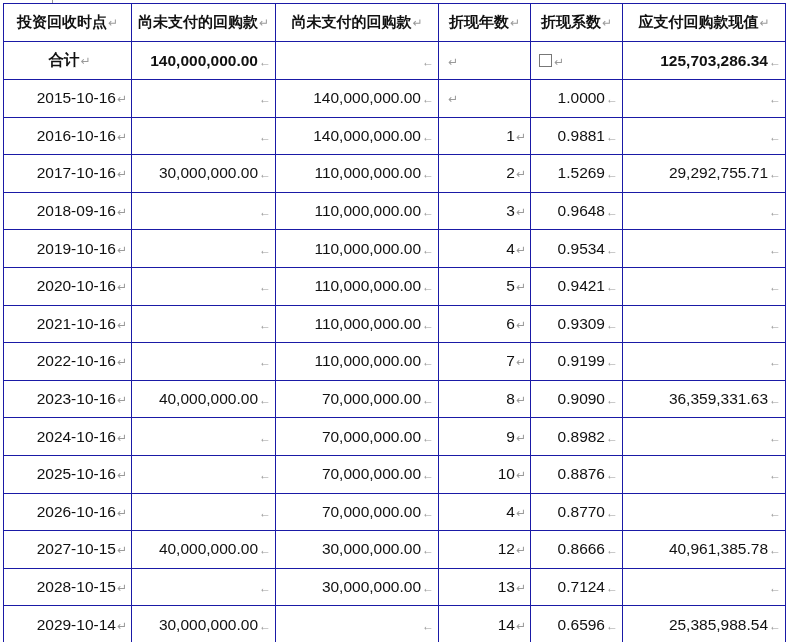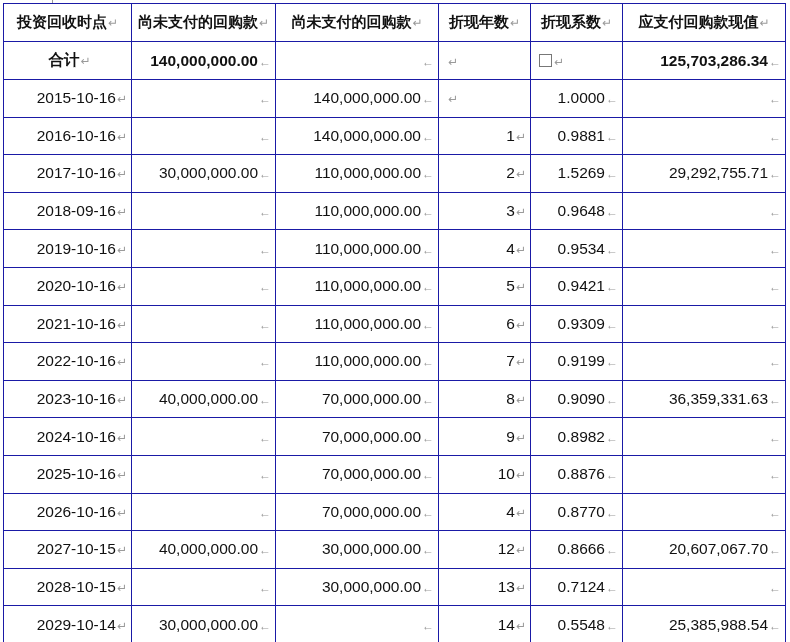--- a/index.html
+++ b/index.html
@@ -215,34 +215,34 @@
     <td class="c-num"><span>0.8770</span><span class="mark">←</span></td>
     <td class="c-num"><span></span><span class="mark">←</span></td>
   </tr>
 
   <tr class="row">
     <td class="c-date"><span>2027-10-15</span><span class="mark">↵</span></td>
     <td class="c-num"><span>40,000,000.00</span><span class="mark">←</span></td>
     <td class="c-num"><span>30,000,000.00</span><span class="mark">←</span></td>
     <td class="c-num"><span>12</span><span class="mark">↵</span></td>
     <td class="c-num"><span>0.8666</span><span class="mark">←</span></td>
-    <td class="c-num"><span>20,607,067.70</span><span class="mark">←</span></td>
+    <td class="c-num"><span>40,961,385.78</span><span class="mark">←</span></td>
   </tr>
 
   <tr class="row">
     <td class="c-date"><span>2028-10-15</span><span class="mark">↵</span></td>
     <td class="c-num"><span></span><span class="mark">←</span></td>
     <td class="c-num"><span>30,000,000.00</span><span class="mark">←</span></td>
     <td class="c-num"><span>13</span><span class="mark">↵</span></td>
     <td class="c-num"><span>0.7124</span><span class="mark">←</span></td>
     <td class="c-num"><span></span><span class="mark">←</span></td>
   </tr>
 
   <tr class="row">
     <td class="c-date"><span>2029-10-14</span><span class="mark">↵</span></td>
     <td class="c-num"><span>30,000,000.00</span><span class="mark">←</span></td>
     <td class="c-num"><span></span><span class="mark">←</span></td>
     <td class="c-num"><span>14</span><span class="mark">↵</span></td>
-    <td class="c-num"><span>0.5548</span><span class="mark">←</span></td>
+    <td class="c-num"><span>0.6596</span><span class="mark">←</span></td>
     <td class="c-num"><span>25,385,988.54</span><span class="mark">←</span></td>
   </tr>
 </tbody>
 </table>
 
 </body></html>

